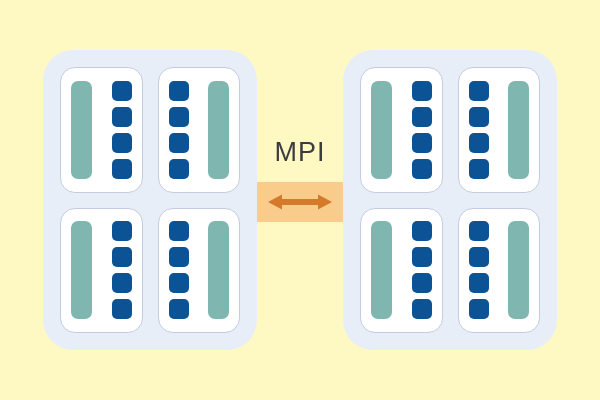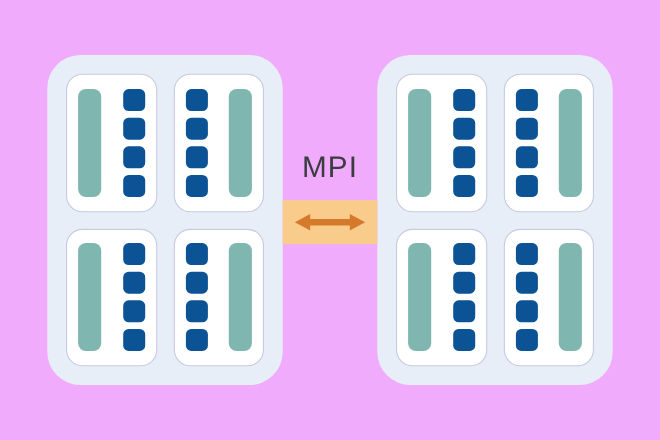--- a/index.html
+++ b/index.html
@@ -4,21 +4,21 @@
 <style>
   html, body {
     margin: 0;
     padding: 0;
     background: #ffffff;
   }
   .stage {
     position: relative;
     width: 600px;
     height: 400px;
-    background: #f0abfc;
+    background: #fef9c3;
     font-family: "Liberation Sans", sans-serif;
     overflow: hidden;
   }
   .node {
     position: absolute;
     top: 50px;
     width: 214px;
     height: 300px;
     border-radius: 30px;
     background: var(--node-fill, #E8EEF8);

